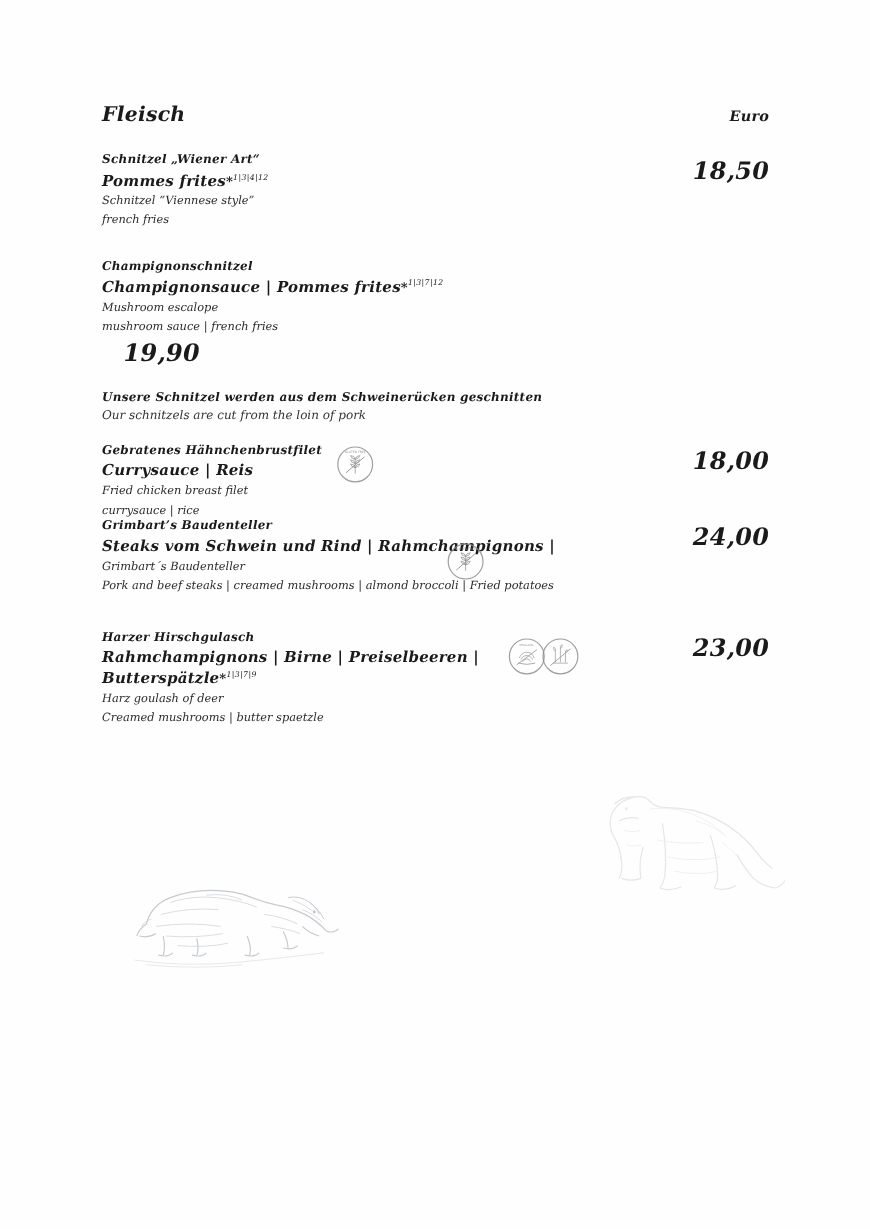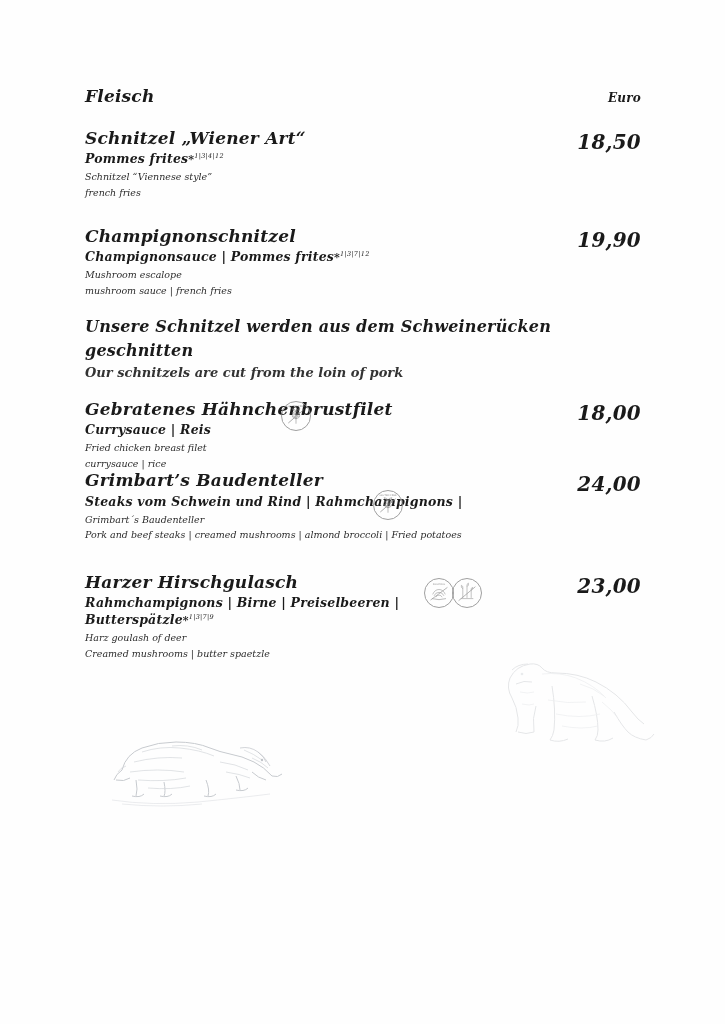--- a/index.html
+++ b/index.html
@@ -61,21 +61,21 @@
   .item-price {
     font-size: 20px;
     white-space: nowrap;
     padding-top: 2px;
     min-width: 60px;
     text-align: left;
     padding-left: 18px;
   }
 
   .item-name {
-    font-size: 17px;
+    font-size: 10px;
     line-height: 1.25;
     margin: 0;
   }
   .item-sub-de {
     font-size: 12.5px;
     line-height: 1.35;
     margin: 2px 0 0 0;
     font-weight: bold;
   }
   .item-sub-en {
@@ -86,25 +86,25 @@
   }
   .allergens {
     font-size: 6.5px;
     vertical-align: super;
     letter-spacing: 0.3px;
     font-weight: normal;
   }
   .star { font-size: 11px; font-weight: bold; }
 
   .note {
-    font-size: 16px;
+    font-size: 10px;
     line-height: 1.5;
     font-weight: bold;
   }
-  .note-en { font-size: 13px; font-weight: bold; }
+  .note-en { font-size: 10px; font-weight: normal; }
 
   
   .badge {
     position: absolute;
     width: 30px;
     height: 30px;
     border: 1px solid #8a8a8a;
     border-radius: 50%;
     box-sizing: border-box;
     opacity: 0.82;
@@ -135,21 +135,21 @@
         <div class="script item-name">Schnitzel „Wiener Art“</div>
         <div class="script item-sub-de">
           <span>Pommes frites</span><span class="star">*</span><span class="allergens">1|3|4|12</span>
         </div>
         <div class="script-light item-sub-en">Schnitzel “Viennese style”</div>
         <div class="script-light item-sub-en">french fries</div>
       </div>
       <div class="script item-price">18,50</div>
     </div>
 
-    <div class="item" style="margin-bottom:14px;">
+    <div class="item" style="margin-bottom:14px;flex-direction:column;">
       <div class="item-left">
         <div class="script item-name">Champignonschnitzel</div>
         <div class="script item-sub-de">
           <span>Champignonsauce | Pommes frites</span><span class="star">*</span><span class="allergens">1|3|7|12</span>
         </div>
         <div class="script-light item-sub-en">Mushroom escalope</div>
         <div class="script-light item-sub-en">mushroom sauce | french fries</div>
       </div>
       <div class="script item-price">19,90</div>
     </div>

